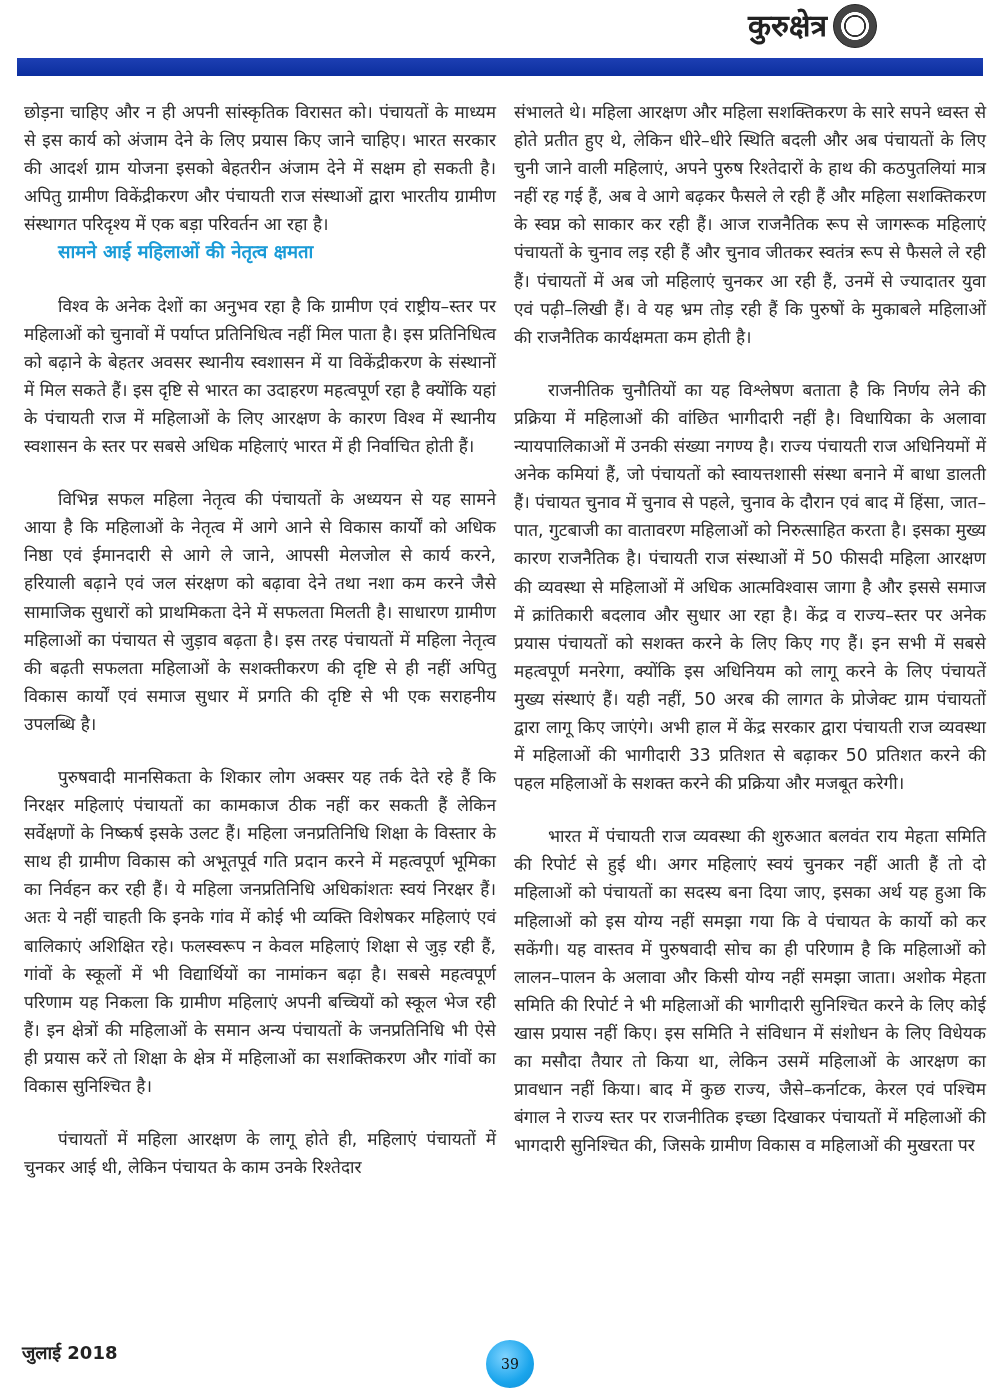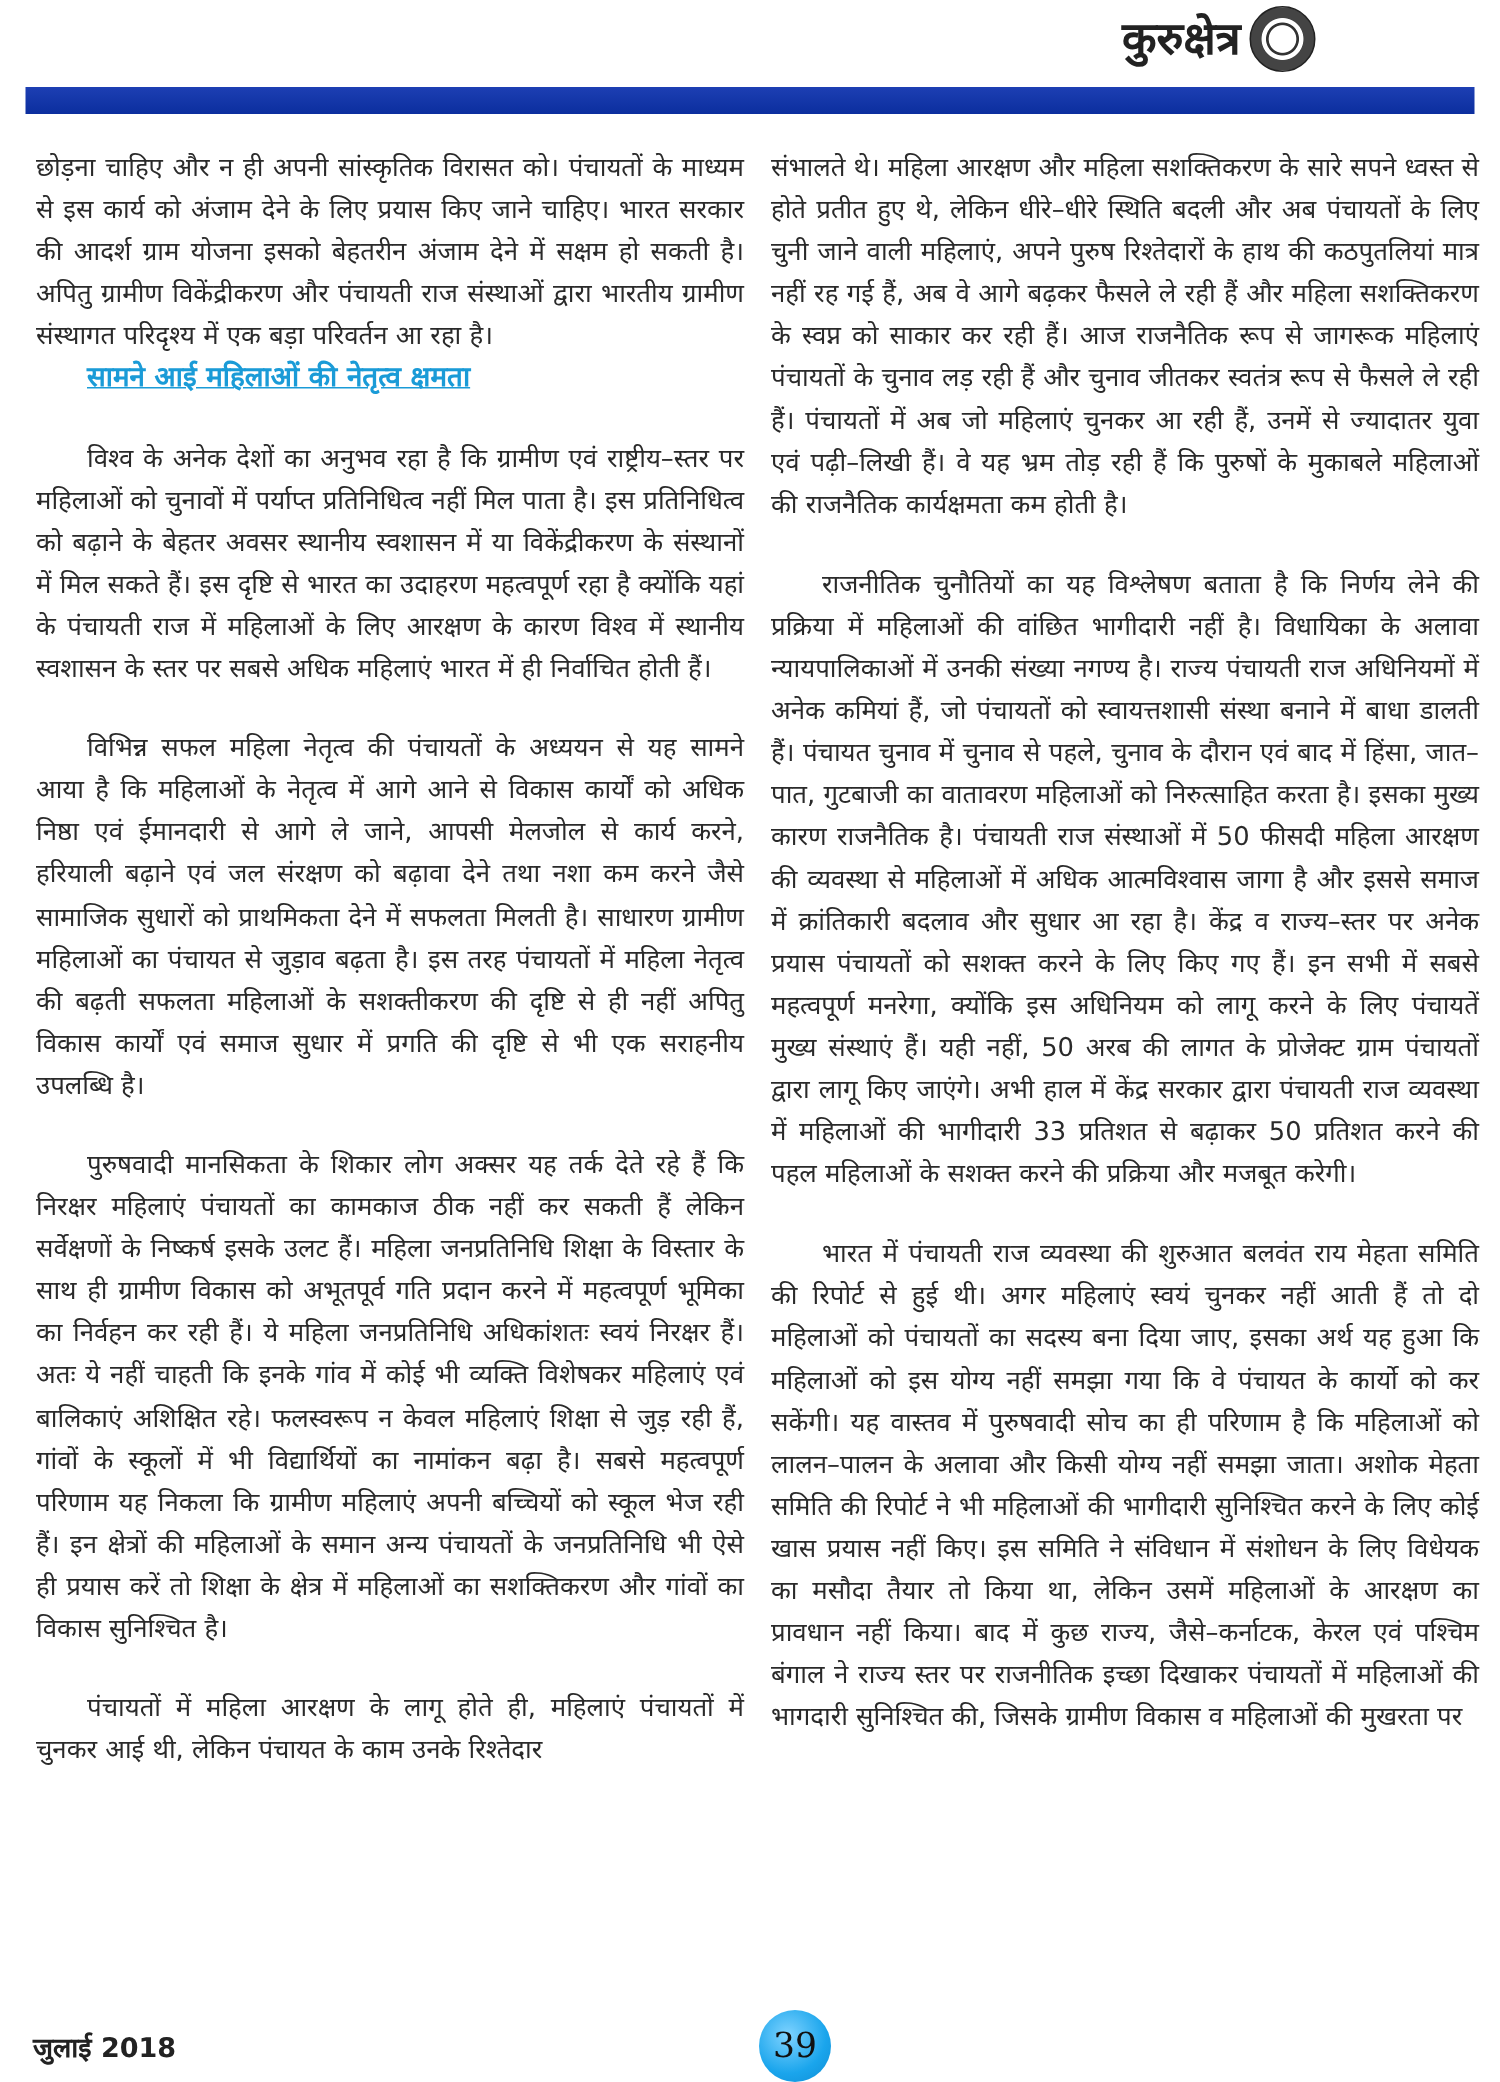--- a/index.html
+++ b/index.html
@@ -13,25 +13,25 @@
             border: 1px solid #222; }
   .blue-bar { position: absolute; left: 17px; top: 58px; width: 966px; height: 18px;
               background: linear-gradient(#1d3fb3, #0b2e9e); }
   .column { position: absolute; top: 98px; width: 472px; font-size: 17.2px; line-height: 28.1px;
             text-align: justify; }
   .col-left { left: 24px; }
   .col-right { left: 514px; }
   .column p { margin: 0; }
   .column p.indent { text-indent: 34px; margin-top: 25px; }
   .column h3 { margin: 0; padding-left: 34px; font-size: 18.5px; font-weight: bold; color: #1a9bd7;
-               line-height: 28.1px; text-decoration: underline; }
-  .footer-date { position: absolute; left: 22px; top: 1340px; font-size: 18px; font-weight: bold; color: #222; margin-top: 12px; }
-  .page-num { position: absolute; left: 506px; top: 1340px; width: 48px; height: 48px; border-radius: 50%;
+               line-height: 28.1px; }
+  .footer-date { position: absolute; left: 22px; top: 1340px; font-size: 18px; font-weight: bold; color: #222; }
+  .page-num { position: absolute; left: 486px; top: 1340px; width: 48px; height: 48px; border-radius: 50%;
               background: radial-gradient(circle at 40% 35%, #7fd3ff, #1aa5ec 60%, #0f8cd4);
-              color: #111; font-size: 23px; font-family: "DejaVu Serif", serif; display: flex;
+              color: #111; font-size: 14px; font-family: "DejaVu Serif", serif; display: flex;
               align-items: center; justify-content: center; }
 </style>
 </head>
 <body>
 
 <div class="masthead">
   <div class="mag-title">कुरुक्षेत्र</div>
   <div class="emblem"></div>
   <div class="blue-bar"></div>
 </div>

